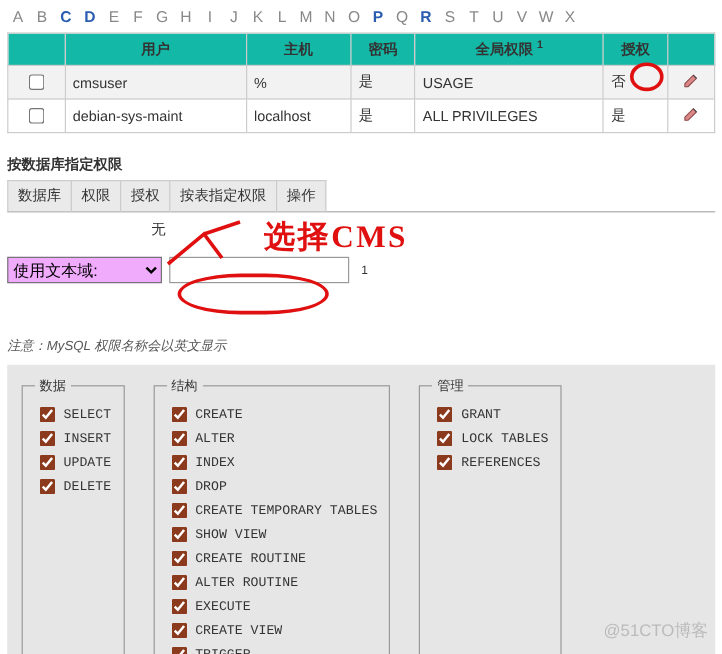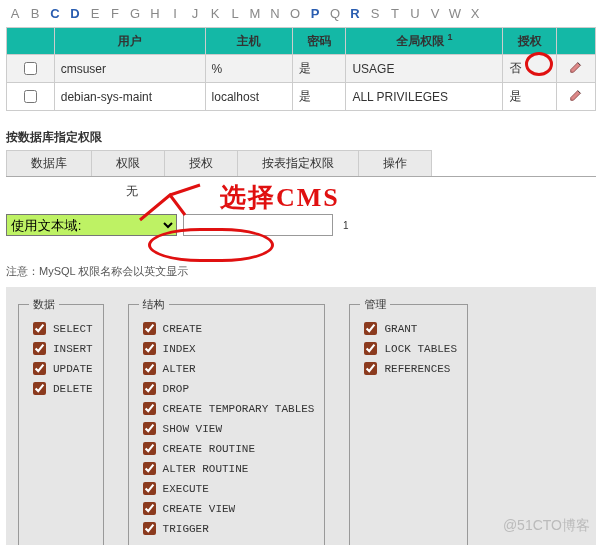--- a/index.html
+++ b/index.html
@@ -16,27 +16,27 @@
   .alpha-nav span { width: 18px; text-align: center; color: #888; }
   .alpha-nav span.active { color: #2a5db0; font-weight: bold; }
   table.users { width: 100%; border-collapse: collapse; border: 1px solid #ccc; font-size: 12px; }
   table.users th { background: #14b8a6; border: 1px solid #ccc; padding: 4px 6px; font-weight: bold; }
   table.users td { border: 1px solid #ccc; padding: 4px 6px; background: #f2f2f2; }
   table.users tr.alt td { background: #fff; }
   .mono { font-family: Liberation Sans, sans-serif; }
   .sup { font-size: 9px; vertical-align: super; }
   .section-title { font-family: "Courier New", monospace; font-weight: bold; font-size: 12px; margin: 18px 0 4px 0; }
   .tabs { display: flex; gap: 0; border-bottom: 1px solid #aaa; font-family: "Courier New", monospace; font-size: 12px; }
-  .tabs div { padding: 4px 24px; border: 1px solid #ccc; border-bottom: none; background: #eaeaea; margin-right: -1px; }
+  .tabs div { padding: 4px 8px; border: 1px solid #ccc; border-bottom: none; background: #eaeaea; margin-right: -1px; }
   .add-row { margin: 14px 0 8px 0; display: flex; align-items: center; gap: 6px; }
   .add-row .label { font-family: sans-serif; }
-  select.dbsel { background: #bef264; width: 171px; height: 22px; }
+  select.dbsel { background: #f0abfc; width: 129px; height: 22px; }
   input.dbinput { width: 150px; height: 22px; border: 1px solid #999; }
   .footnote { font-size: 10px; margin-left: 4px; }
-  .note { font-size: 11px; color: #555; margin-top: 28px; margin-bottom: 8px; }
+  .note { font-style: italic; font-size: 11px; color: #555; margin-top: 45px; margin-bottom: 8px; }
   .priv-area { background: #e6e6e6; padding: 10px; display: flex; gap: 20px; }
   fieldset { border: 1px solid #999; padding: 6px 10px 10px 10px; font-family: "Courier New", monospace; font-size: 11px; }
   fieldset legend { font-family: Liberation Mono, monospace; font-size: 11px; padding: 0 4px; }
   .priv-item { display: flex; align-items: center; gap: 4px; margin: 1px 0; white-space: nowrap; }
   .priv-item input { accent-color: #8b3a1e; }
   .watermark { position: absolute; right: 12px; bottom: 10px; color: #bbb; font-size: 14px; }
   .edit-icon svg { width: 14px; height: 14px; }
   
   .anno { pointer-events: none; font-family: "Comic Sans MS", cursive; color: #e01010; font-size: 26px; font-weight: bold; letter-spacing: 2px; }
   .circle { position: absolute; border: 3px solid #e01010; border-radius: 50%; }
@@ -160,25 +160,25 @@
   </fieldset>
   <fieldset>
     <legend>结构</legend>
     <div>
         <div class="priv-item">
           <input type="checkbox" checked="" style="">
           <span>CREATE</span>
         </div>
         <div class="priv-item">
           <input type="checkbox" checked="" style="">
+          <span>ALTER</span>
+        </div>
+        <div class="priv-item">
+          <input type="checkbox" checked="" style="">
           <span>INDEX</span>
-        </div>
-        <div class="priv-item">
-          <input type="checkbox" checked="" style="">
-          <span>ALTER</span>
         </div>
         <div class="priv-item">
           <input type="checkbox" checked="" style="">
           <span>DROP</span>
         </div>
         <div class="priv-item">
           <input type="checkbox" checked="" style="">
           <span>CREATE TEMPORARY TABLES</span>
         </div>
         <div class="priv-item">

